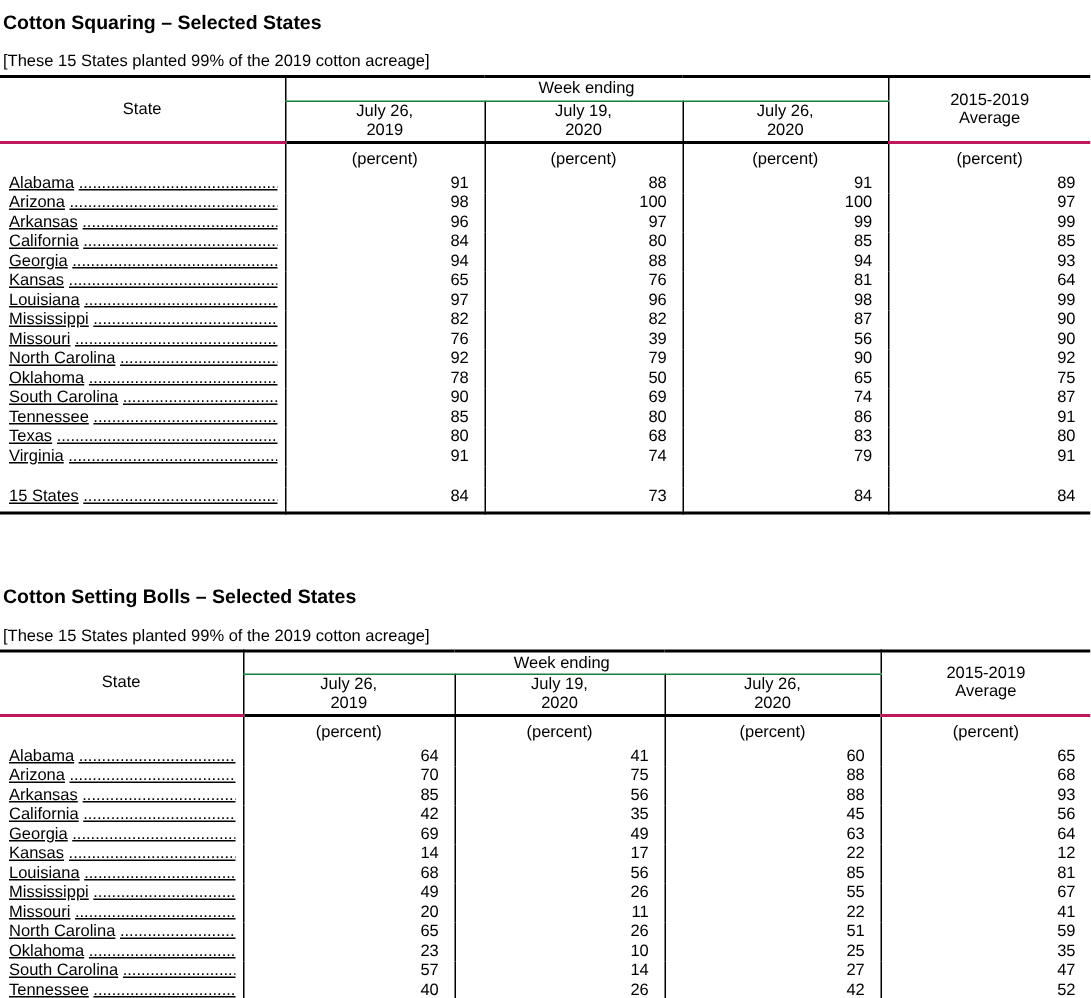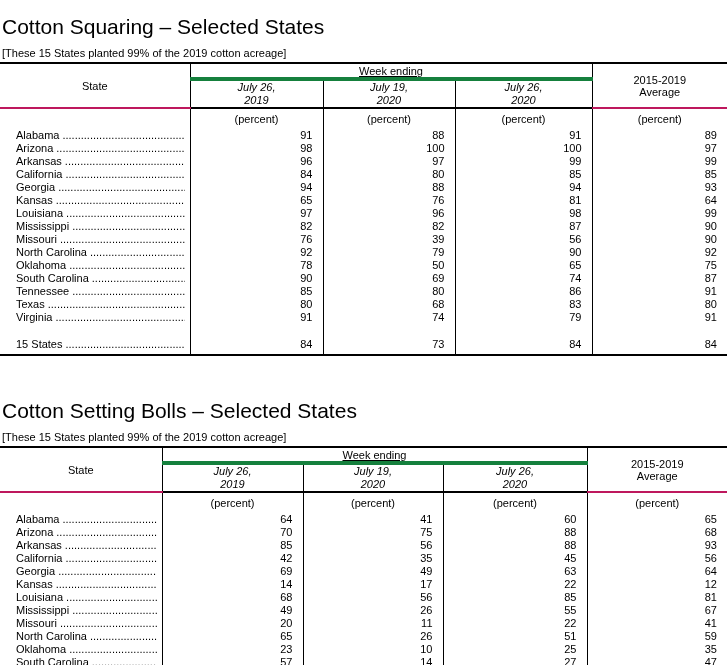--- a/index.html
+++ b/index.html
@@ -1,36 +1,36 @@
 <!DOCTYPE html>
 <html><head>
 <meta charset="utf-8">
 <style>
   * { box-sizing: border-box; }
   html, body { margin:0; padding:0; background:#ffffff; }
   body { width:727px; font-family:"Liberation Sans","DejaVu Sans",sans-serif; color:#000; }
   .page { width:727px; padding-top:2px; }
   .section { margin:0; }
   .section + .section { margin-top:46px; }
-  .title { font-size:21px; font-weight:400; margin:16px 0 4px 2px; line-height:17px; }
+  .title { font-size:13px; font-weight:700; margin:4px 0 4px 2px; line-height:17px; }
   .note { font-size:11px; margin:12px 0 3px 2px; line-height:12px; }
   table.data { border-collapse:collapse; table-layout:fixed; width:727px;
                border-top:2px solid #000; border-bottom:2px solid #000; font-size:11px; }
   th { font-weight:400; text-align:center; vertical-align:middle; padding:0; font-size:11px; }
   .bl { border-left:1px solid #000; }
   tr.r1 th { height:16px; }
-  tr.r1 th.we { border-bottom:4px solid #15803d;text-decoration:underline; }
+  tr.r1 th.we { border-bottom:1px solid #15803d; }
   th.sth, th.avh { border-bottom:2px solid #be185d; }
-  tr.r2 th { height:17px; border-bottom:2px solid #000; line-height:13px;font-style:italic; }
+  tr.r2 th { height:17px; border-bottom:2px solid #000; line-height:13px; }
   .two { white-space:pre-line; }
   tr.pr th { height:21px; padding-bottom:4px; vertical-align:bottom; }
   tbody td { height:13px; line-height:13px; padding:0; vertical-align:bottom; font-size:11px; }
   td.v { text-align:right; padding-right:10px; }
   td.stc { overflow:hidden; }
-  .fx { display:flex; align-items:center; padding-left:16px; height:13px; line-height:13px; }
+  .fx { display:flex; align-items:center; padding-left:6px; height:13px; line-height:13px;text-decoration:underline; }
   .nm { white-space:nowrap; }
   .ld { flex:1 1 auto; overflow:hidden; white-space:nowrap; margin-left:3px; margin-right:5px; }
   .ld::after { content:"........................................................................................................................"; }
   tr.gap td { height:14px; }
   tr.end td { height:4px; }
   
   col.c0a { width:190px; } col.c1a { width:133px; } col.c2a { width:132px; }
   col.c3a { width:137px; } col.c4a { width:135px; }
   
   col.c0b { width:162px; } col.c1b { width:141px; } col.c2b { width:140px; }

